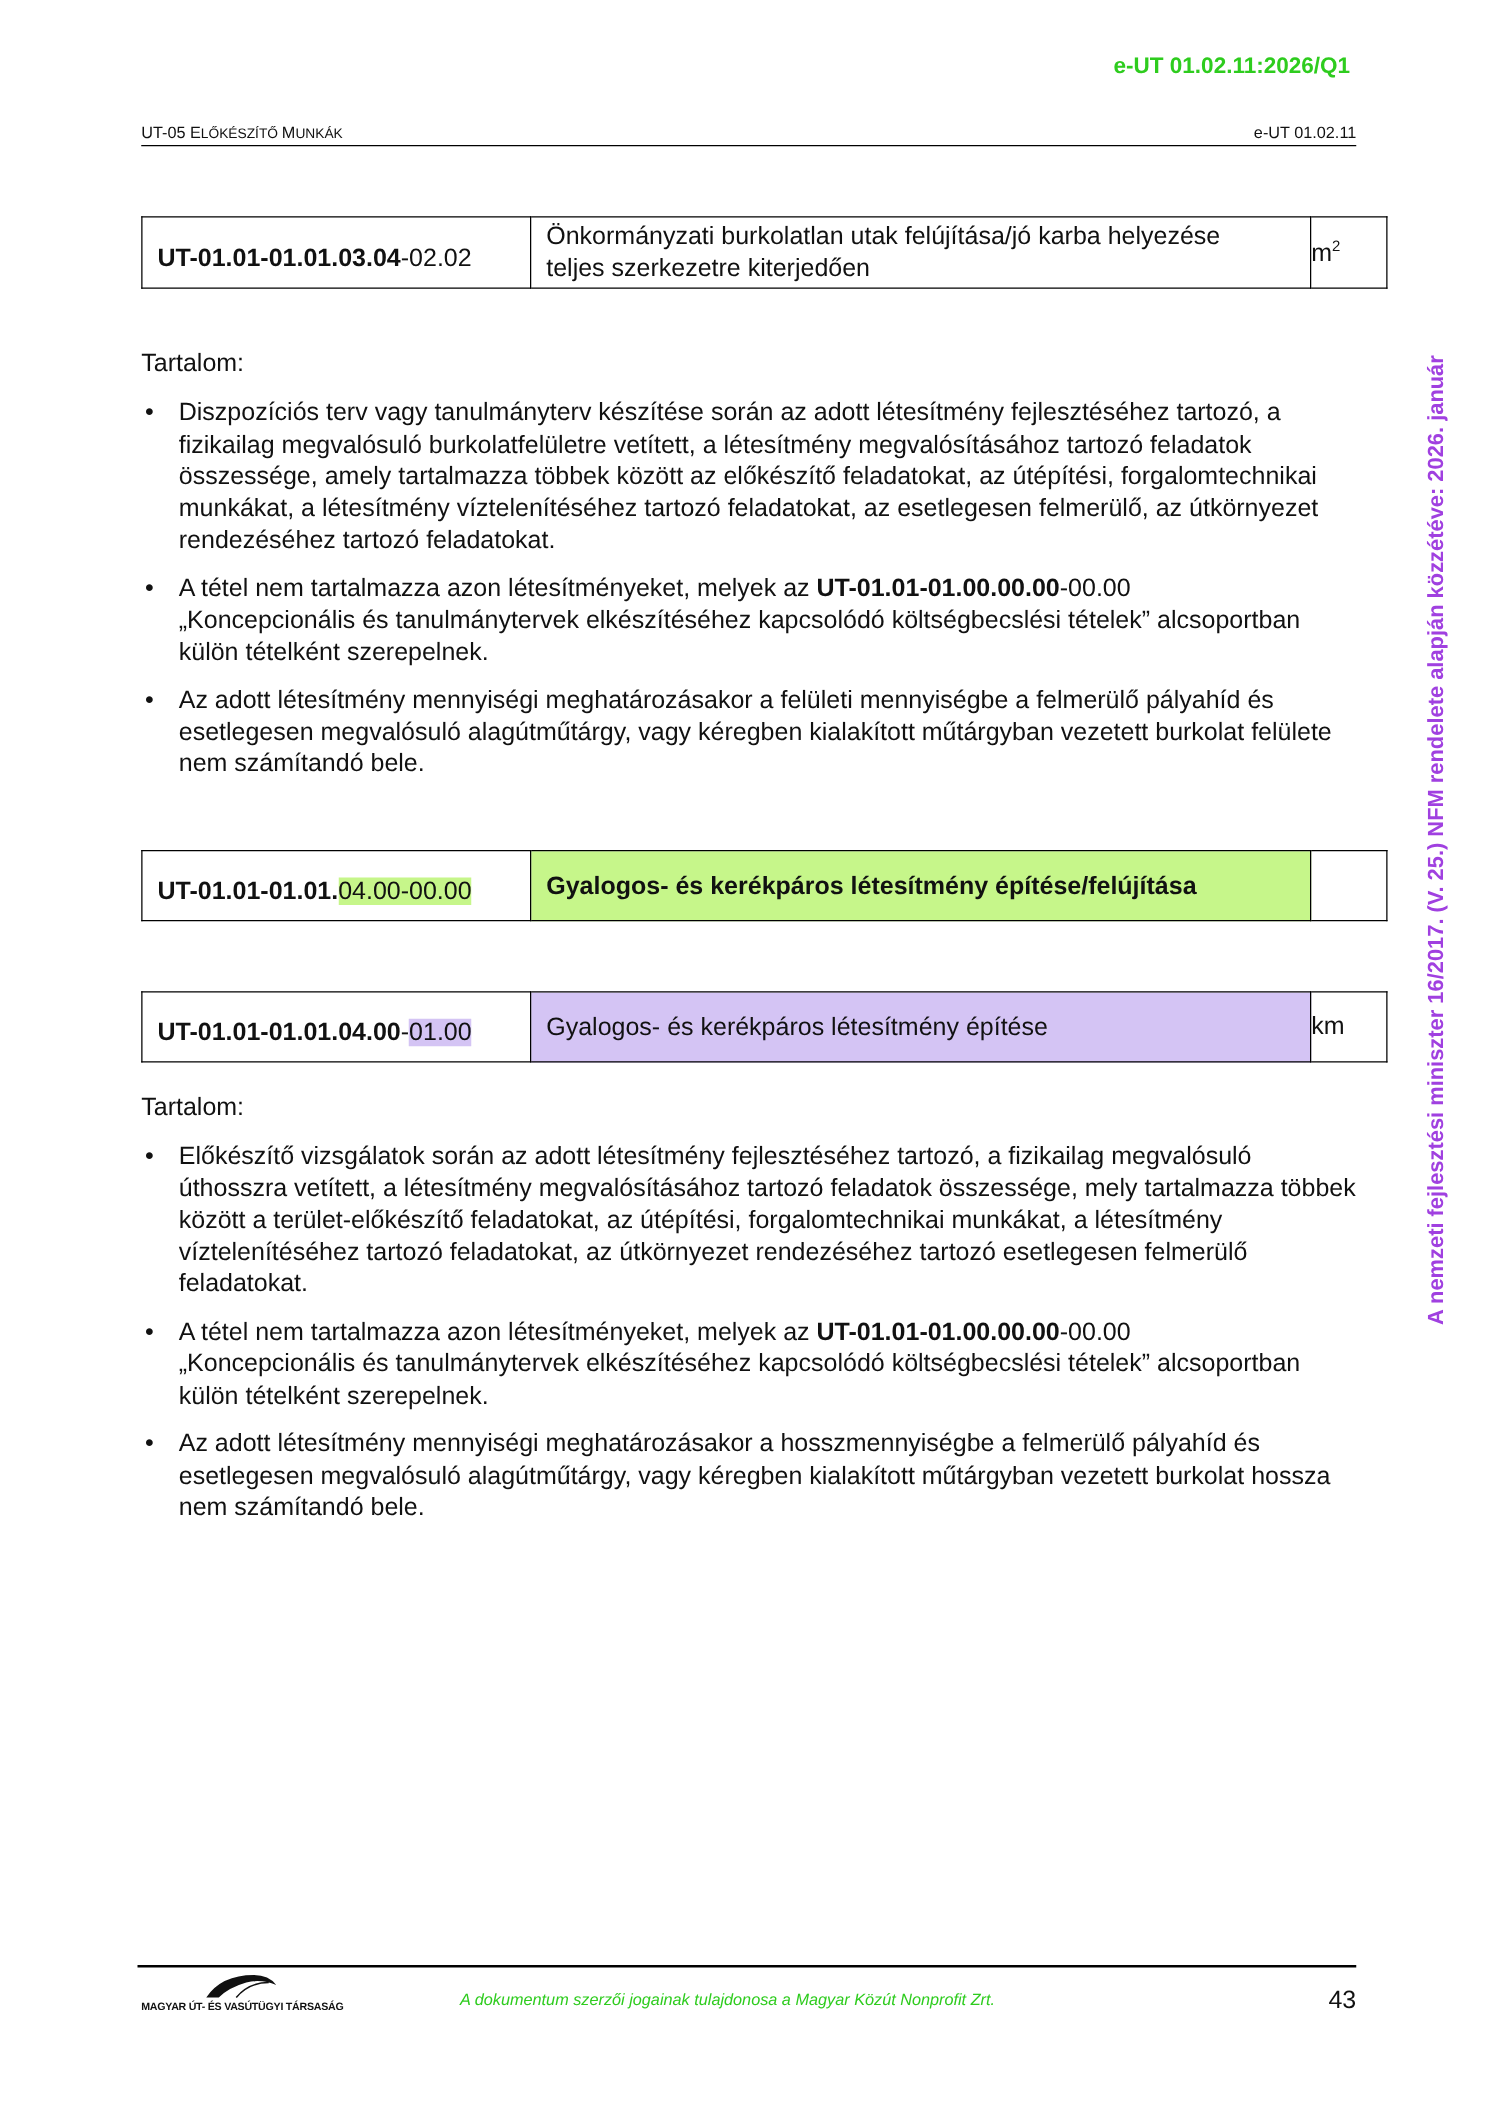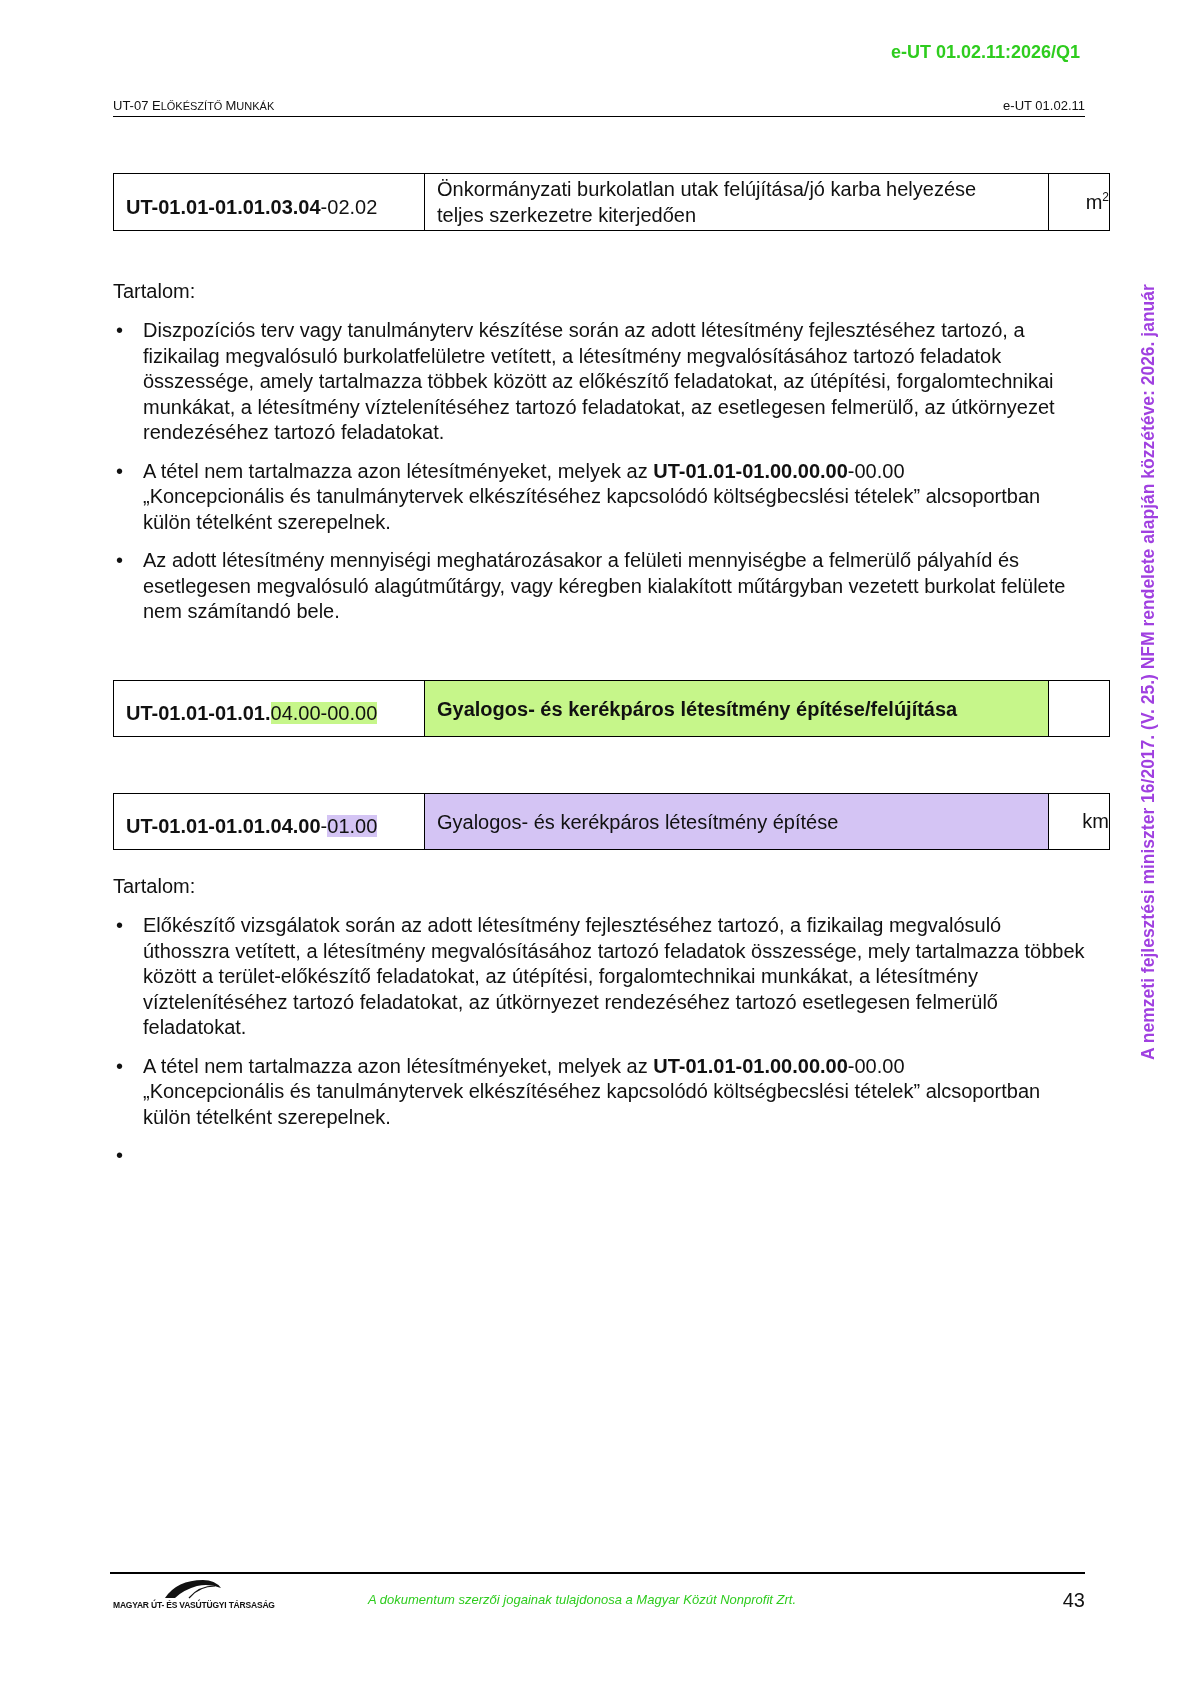--- a/index.html
+++ b/index.html
@@ -12,21 +12,21 @@
   .running-header .left { position: absolute; left: 0; top: 2px; }
   .running-header .left .big { font-size: 13px; }
   .running-header .left .small { font-size: 11px; }
   .running-header .right { position: absolute; right: 0; top: 2px; }
 
   .item-table { position: absolute; left: 113px; width: 997px; border: 1.5px solid #000;
          border-collapse: collapse; }
   .item-table td { border: 1.5px solid #000; padding: 0; vertical-align: middle; font-size: 20px; }
   .item-table td.code { width: 298px; padding-left: 12px; padding-top: 10px; }
   .item-table td.title { padding-left: 12px; line-height: 26px; }
-  .item-table td.unit { width: 60px; text-align: right; }
+  .item-table td.unit { width: 60px; text-align: left; }
   .b { font-weight: bold; }
   sup { font-size: 12px; }
   .hl-green { background: #c6f68a; }
   .hl-purple { background: #d4c4f4; text-align: center; }
   .title.green { background: #c6f68a; font-weight: bold; }
   .title.purple { background: #d4c4f4; }
 
   .section-label { position: absolute; left: 113px; font-size: 20px; }
   .bullets { position: absolute; left: 113px; width: 980px; margin: 0; padding: 0; list-style: none; }
   .bullets li { position: relative; padding-left: 30px; font-size: 20px; line-height: 25.5px; margin-bottom: 13px; }
@@ -41,21 +41,21 @@
   .footer-logo .org { position: absolute; left: 0; top: 22px; font-size: 8.5px; font-weight: bold; letter-spacing: -0.2px; white-space: nowrap; }
   .footer-copy { position: absolute; left: 357px; top: 1592px; font-size: 13px; font-style: italic; color: #2ecc1e; margin-left: 11px; }
   .page-number { position: absolute; right: 105px; top: 1589px; font-size: 20px; }
 </style>
 </head>
 <body>
 
 <div class="doc-code">e-UT 01.02.11:2026/Q1</div>
 
 <div class="running-header">
-  <span class="left"><span class="big">UT-07 </span><span class="big">E</span><span class="small">LŐKÉSZÍTŐ </span><span class="big">M</span><span class="small">UNKÁK</span></span>
+  <span class="left"><span class="big">UT-05 </span><span class="big">E</span><span class="small">LŐKÉSZÍTŐ </span><span class="big">M</span><span class="small">UNKÁK</span></span>
   <span class="right">e-UT 01.02.11</span>
 </div>
 
 <table class="item-table" style="top:173px; height:58px;">
   <tbody>
       <tr>
     <td class="code"><span class="b">UT-01.01-01.01.03.04</span><span>-02.02</span></td>
     <td class="title"><span>Önkormányzati burkolatlan utak felújítása/jó karba helyezése</span><br><span>teljes szerkezetre kiterjedően</span></td>
     <td class="unit"><span>m</span><sup>2</sup></td>
   </tr>
@@ -88,21 +88,21 @@
     <td class="unit">km</td>
   </tr>
 </tbody>
   </table>
 
 <div class="section-label" style="top:875px;">Tartalom:</div>
 
 <ul class="bullets" style="top:913px;">
   <li><span class="dot">•</span><span>Előkészítő vizsgálatok során az adott létesítmény fejlesztéséhez tartozó, a fizikailag megvalósuló úthosszra vetített, a létesítmény megvalósításához tartozó feladatok összessége, mely tartalmazza többek között a terület-előkészítő feladatokat, az útépítési, forgalomtechnikai munkákat, a létesítmény víztelenítéséhez tartozó feladatokat, az útkörnyezet rendezéséhez tartozó esetlegesen felmerülő feladatokat.</span></li>
   <li><span class="dot">•</span><span>A tétel nem tartalmazza azon létesítményeket, melyek az </span><span class="b">UT-01.01-01.00.00.00</span><span>-00.00</span><br><span> „Koncepcionális és tanulmánytervek elkészítéséhez kapcsolódó költségbecslési tételek” alcsoportban külön tételként szerepelnek.</span></li>
-  <li><span class="dot">•</span></li>
+  <li><span class="dot">•</span><span>Az adott létesítmény mennyiségi meghatározásakor a hosszmennyiségbe a felmerülő pályahíd és esetlegesen megvalósuló alagútműtárgy, vagy kéregben kialakított műtárgyban vezetett burkolat hossza nem számítandó bele.</span></li>
 </ul>
 
 <div class="side-text">A nemzeti fejlesztési miniszter 16/2017. (V. 25.) NFM rendelete alapján közzétéve: 2026. január</div>
 
 <div class="footer-rule"></div>
 <div class="footer-logo">
   <svg class="swoosh" width="60" height="22" viewBox="0 0 60 22">
     <path d="M2 20 Q14 2 40 2 Q52 2 58 10 Q46 5 34 8 Q20 12 12 20 Z" fill="#111"></path>
     <path d="M26 20 Q36 8 52 8" stroke="#111" stroke-width="1.2" fill="none"></path>
   </svg>

